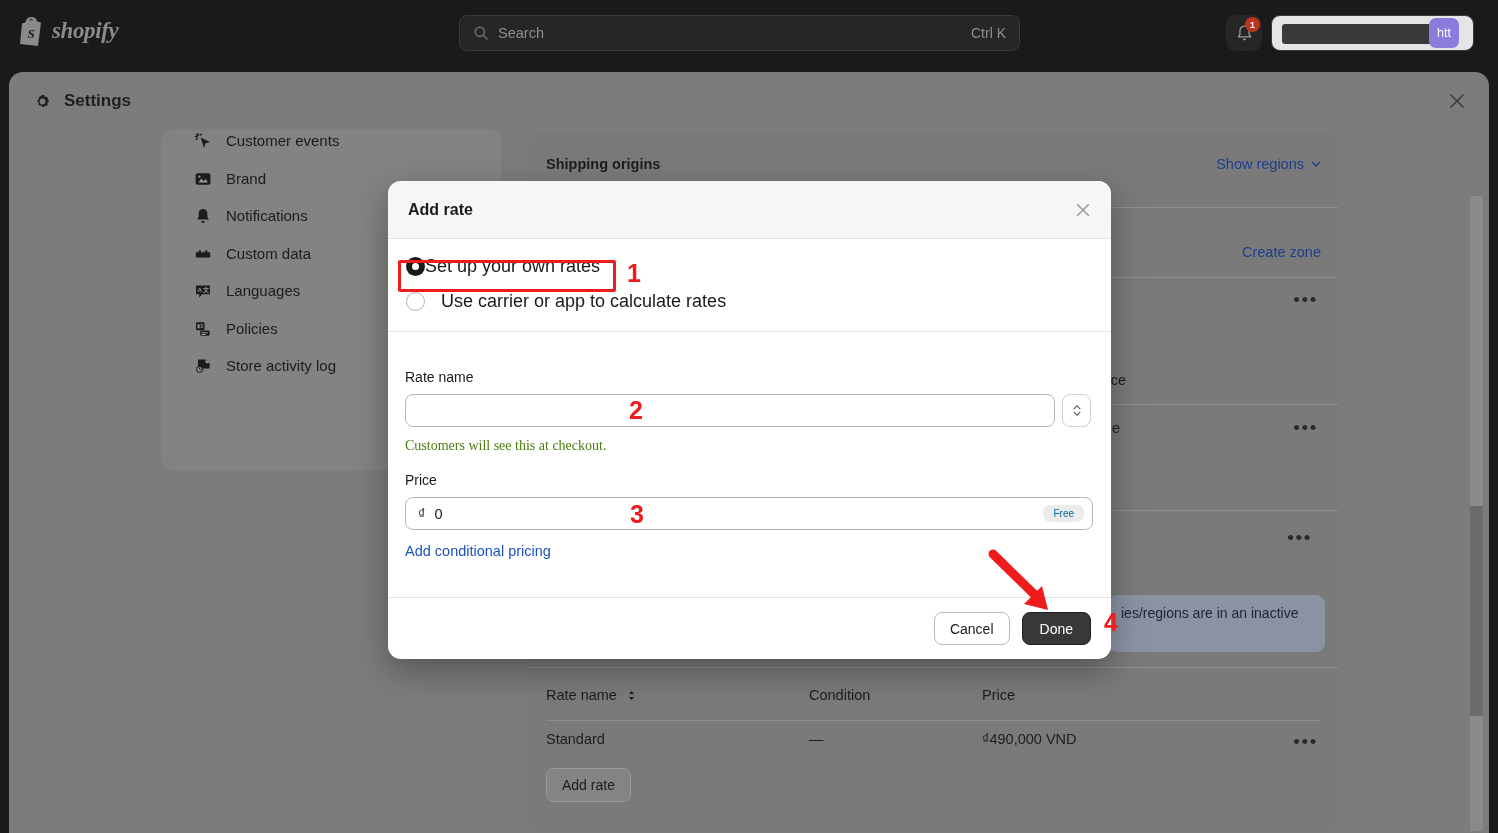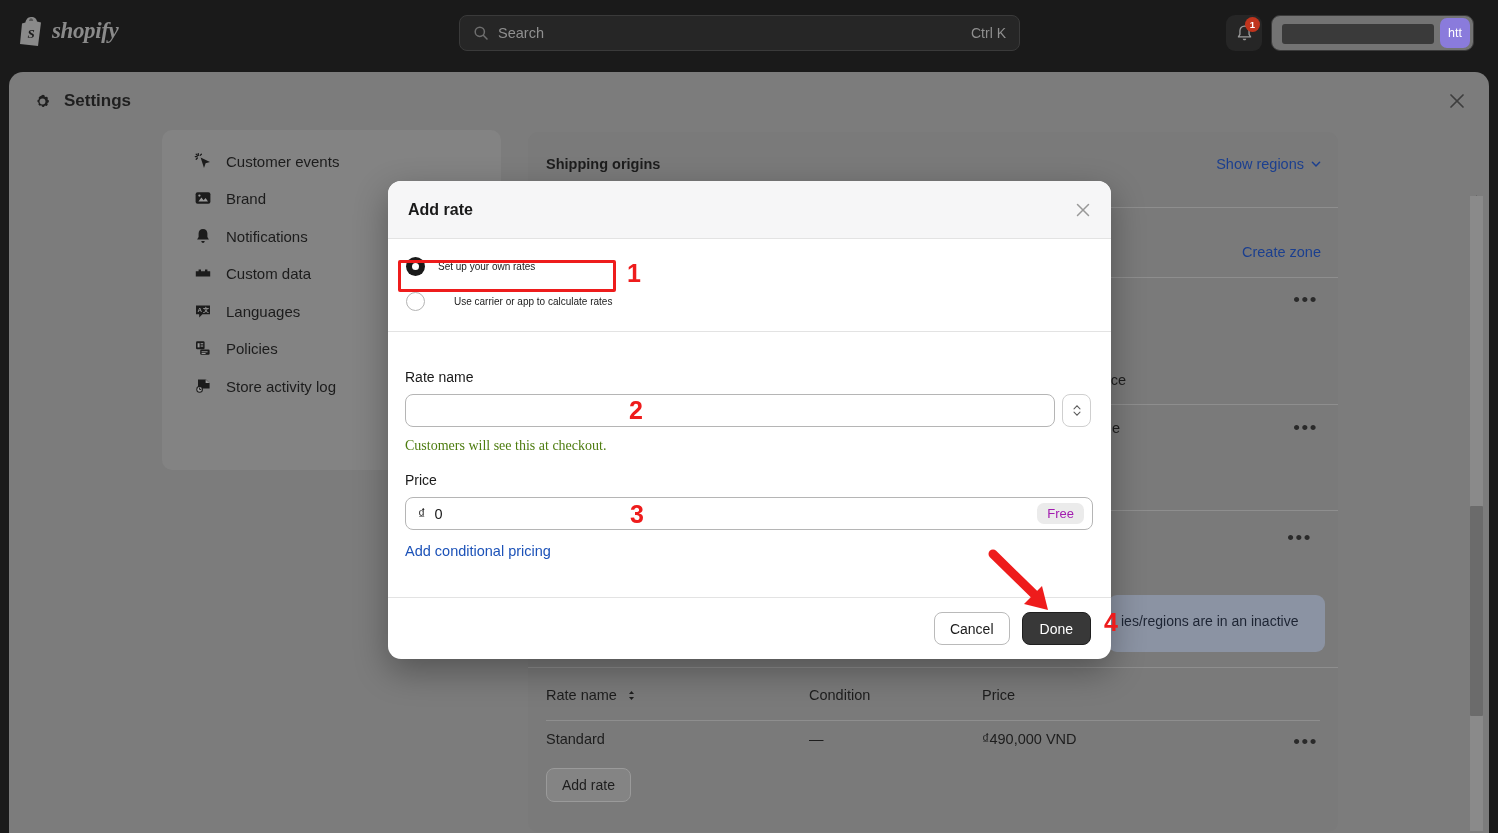--- a/index.html
+++ b/index.html
@@ -36,22 +36,22 @@
     background: #262626; border-radius: 9px; display: flex; align-items: center; justify-content: center;
   }
   .bell-icon { width: 19px; height: 19px; opacity: .72; }
   .bell-badge {
     position: absolute; top: 2px; right: 2px; min-width: 15px; height: 15px;
     background: #c0341d; border-radius: 8px; color: #fff; font-size: 9.5px;
     display: flex; align-items: center; justify-content: center; padding: 0 3px; font-weight: 600;
   }
   .store-pill {
     position: absolute; right: 24px; top: 15px; width: 203px; height: 36px;
-    background: #737373; border: 1px solid #3a3a3a; border-radius: 9px;
-    display: flex; align-items: center; justify-content: flex-end; padding: 3px;
+    background: #e5e5e5; border: 1px solid #3a3a3a; border-radius: 9px;
+    display: flex; align-items: center; justify-content: flex-end; padding: 14px;
   }
   .store-redacted {
     position: absolute; left: 10px; top: 8px; width: 152px; height: 20px;
     background: #3a3a3a; border-radius: 3px;
   }
   .avatar {
     width: 30px; height: 30px; background: #8a7bdc; border-radius: 7px;
     color: #fff; font-size: 12.5px; display: flex; align-items: center; justify-content: center;
     position: relative; z-index: 2;
   }
@@ -69,21 +69,21 @@
   .settings-title { font-size: 17px; font-weight: 700; color: #1f1f1f; margin-left: 12px; }
   .settings-close { position: absolute; right: 22px; top: 19px; width: 20px; height: 20px; opacity: .75; }
 
   .settings-body { position: absolute; top: 58px; left: 0; width: 100%; height: 703px; }
 
   
   .sidebar {
     position: absolute; left: 153px; top: 0px; width: 339px; height: 340px;
     background: #838383; border-radius: 10px; padding-top: 2px;
   }
-  .nav-item { display: flex; align-items: flex-end; height: 37.5px; padding-left: 32px; }
+  .nav-item { display: flex; align-items: flex-start; height: 37.5px; padding-left: 32px; }
   .nav-icon { width: 18px; height: 18px; flex: 0 0 18px; }
   .nav-label { font-size: 15px; color: #1c1c1c; margin-left: 14px; white-space: nowrap; }
 
   
   .main-panel {
     position: absolute; left: 519px; top: 2px; width: 810px; height: 700px;
     background: #7a7a7a; border-radius: 10px;
   }
   .card-sep { position: absolute; left: 0; width: 810px; height: 1px; background: #8e8e8e; }
   .origins-title { position: absolute; left: 18px; top: 24px; font-size: 14.5px; font-weight: 700; color: #1d1d1d; }
@@ -91,21 +91,21 @@
     position: absolute; right: 16px; top: 24px; font-size: 14.5px; color: #1b3f8f;
     display: flex; align-items: center; gap: 6px;
   }
   .chev-down { width: 12px; height: 12px; }
   .create-zone { position: absolute; right: 17px; top: 112px; font-size: 14.5px; color: #1b3f8f; }
   .dots { position: absolute; font-size: 19px; color: #2a2a2a; letter-spacing: 1.6px; line-height: 1; }
   .frag-text { position: absolute; font-size: 14.5px; color: #1d1d1d; }
 
   .info-banner {
     position: absolute; left: 580px; top: 463px; width: 217px; height: 57px;
-    background: #8b93a3; border-radius: 9px; padding: 18px 13px;
+    background: #8b93a3; border-radius: 9px; padding: 10px 13px;
     font-size: 14px; color: #1d2433; overflow: hidden; white-space: nowrap;
   }
 
   
   .tbl-head { position: absolute; left: 0; top: 542px; width: 810px; height: 40px; }
   .th { position: absolute; font-size: 14.5px; color: #1d1d1d; top: 13px; }
   .th-sort-icon { width: 11px; height: 11px; display: inline-block; vertical-align: -1px; margin-left: 5px; }
   .tbl-row-sep { position: absolute; left: 18px; top: 588px; width: 774px; height: 1px; background: #8e8e8e; }
   .td { position: absolute; font-size: 14.5px; color: #1d1d1d; top: 599px; }
   .addrate-btn {
@@ -138,42 +138,42 @@
   .radio-row { display: flex; align-items: center; height: 30px; padding-left: 18px; }
   .radio-row.first { margin-top: 12px; }
   .radio-row.second { margin-top: 5px; gap: 16px; }
   .radio-outer {
     width: 19px; height: 19px; border-radius: 50%; flex: 0 0 19px;
     display: flex; align-items: center; justify-content: center;
   }
   .radio-outer.checked { background: #1a1a1a; }
   .radio-outer.checked::after { content: ""; width: 7px; height: 7px; background: #fff; border-radius: 50%; }
   .radio-outer.unchecked { border: 1.6px solid #b4b4b4; background: #fff; }
-  .radio-label { font-size: 10px; color: #1a1a1a; margin-left: 13px; }
+  .radio-label { font-size: 18px; color: #1a1a1a; }
 
   .form-sec { position: absolute; top: 151px; left: 0; width: 100%; }
   .field-label { font-size: 14px; color: #1a1a1a; }
   .text-input {
     height: 33px; background: #fff; border: 1px solid #b5b5b5; border-radius: 8px;
     display: flex; align-items: center; padding: 0 11px; font-size: 14.5px; color: #1a1a1a;
   }
   .stepper-btn {
     position: absolute; width: 29px; height: 33px; background: #fff;
     border: 1px solid #cfcfcf; border-radius: 8px; display: flex; align-items: center; justify-content: center;
   }
   .helper-text { font-size: 14px; color: #4d7c0f; font-family: Liberation Serif, serif; }
   .price-input {
     height: 33px; background: #fff; border: 1px solid #b5b5b5; border-radius: 8px;
     display: flex; align-items: center; padding: 0 8px 0 12px;
   }
   .price-sym { font-size: 14.5px; color: #1a1a1a; }
   .price-val { font-size: 14.5px; color: #1a1a1a; margin-left: 9px; }
   .free-pill {
     margin-left: auto; background: #ebebeb; border-radius: 7px;
-    padding: 3px 10px; font-size: 13px; color: #a21caf;
+    padding: 3px 10px; font-size: 10px; color: #0369a1;
   }
   .cond-link { font-size: 14.5px; color: #1c52b8; }
 
   .modal-foot {
     position: absolute; bottom: 0; left: 0; width: 100%; height: 62px;
     border-top: 1px solid #e3e3e3; display: flex; align-items: center;
     justify-content: flex-end; gap: 12px; padding-right: 20px;
   }
   .btn-cancel {
     height: 33px; padding: 0 15px; background: #fff; border: 1px solid #bababa;

